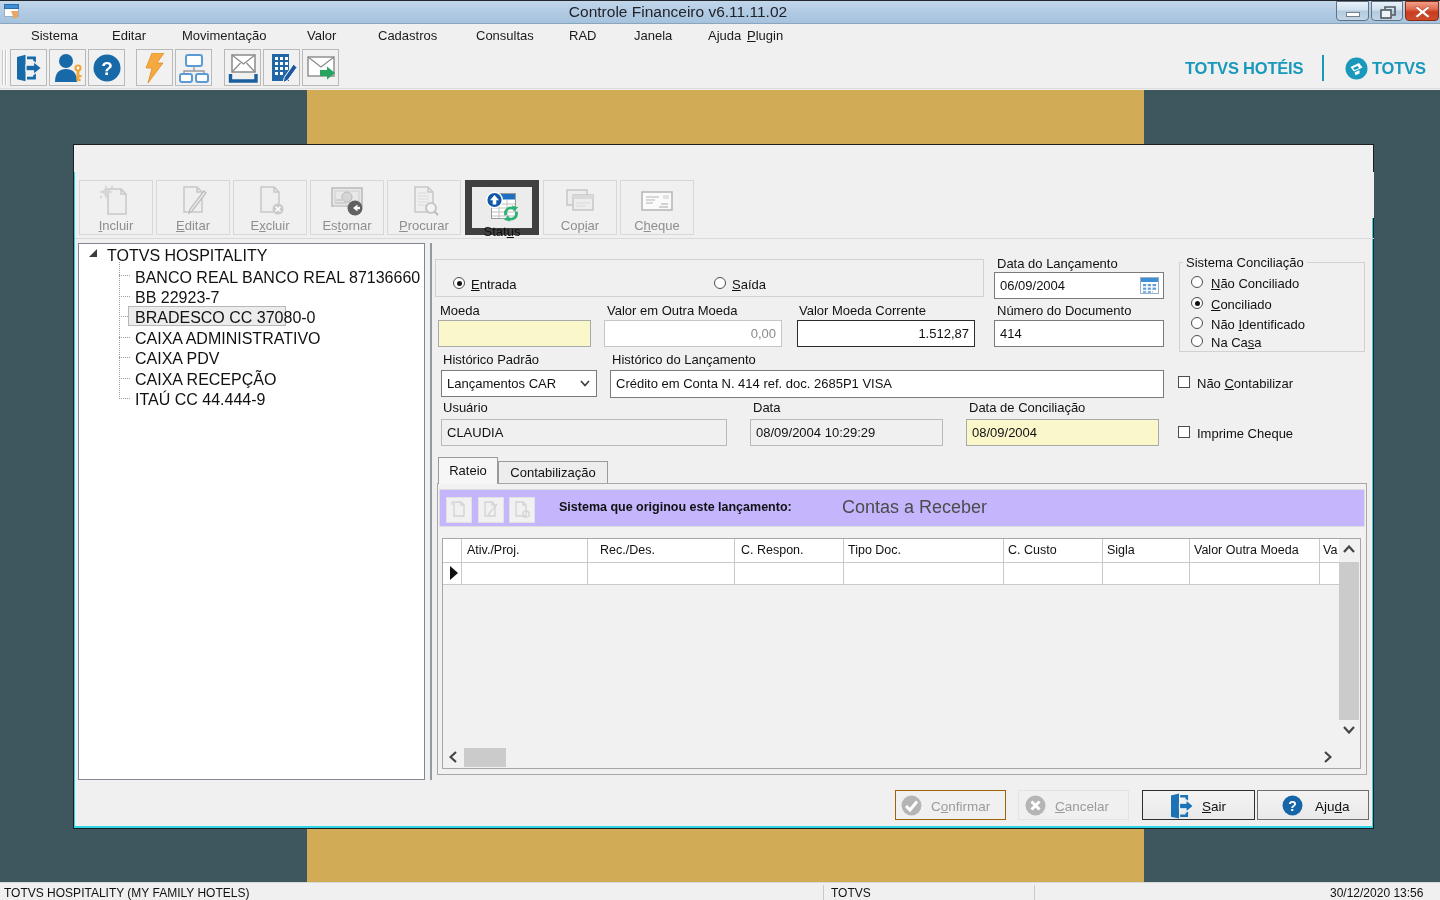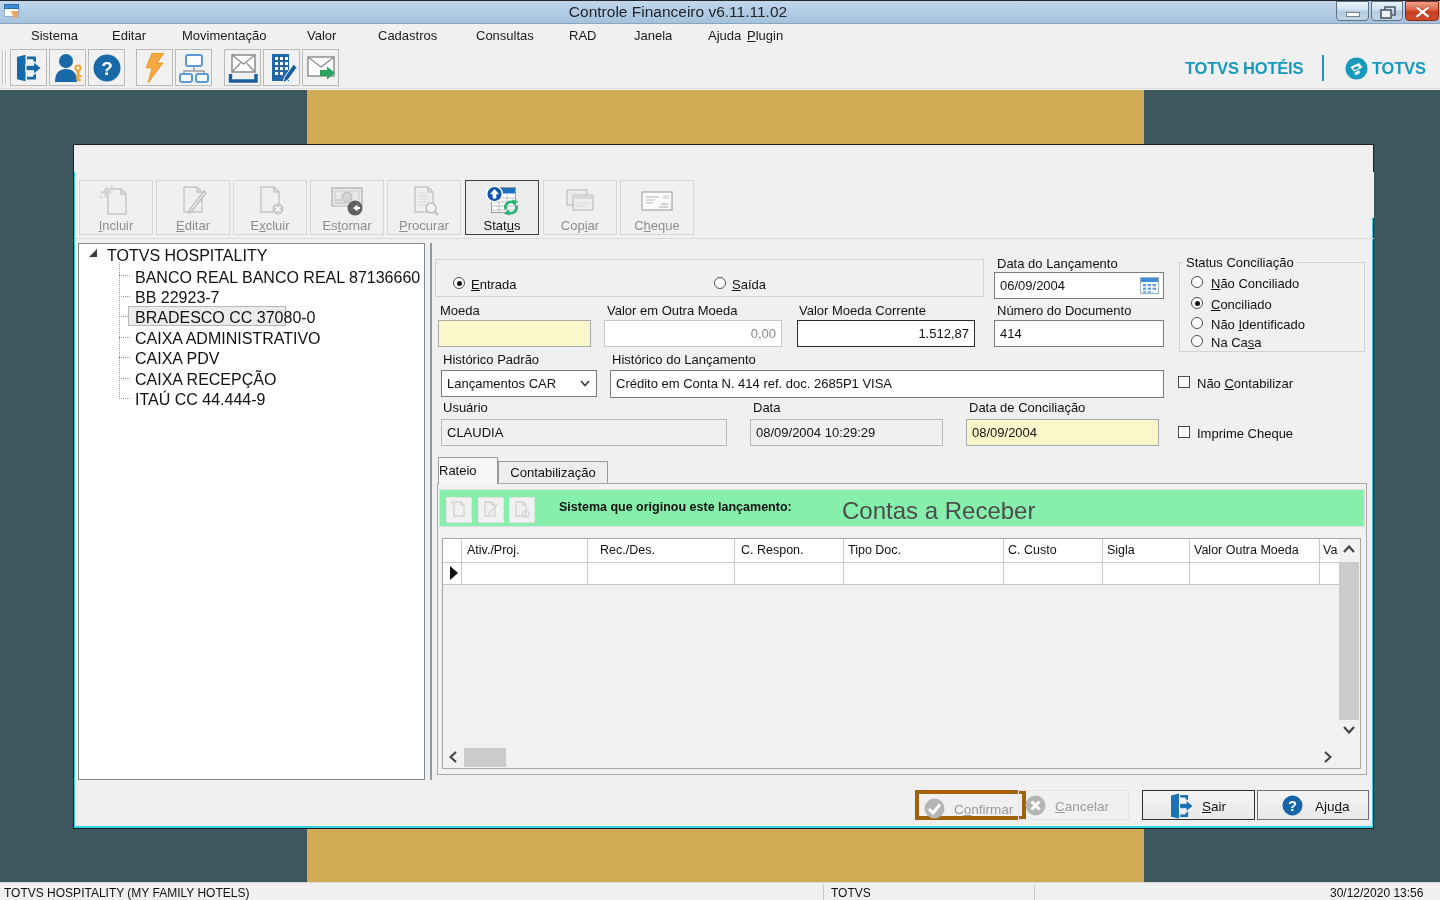--- a/index.html
+++ b/index.html
@@ -36,39 +36,39 @@
   
   #dlg { left:73px; top:144px; width:1301px; height:685px; background:#f0f0f0;
     border:1px solid #1a1d21; }
   #dtbar { left:1px; top:1px; width:1299px; height:26px;
     background:linear-gradient(#cde0f0,#b6cde3 50%,#a5c1da); border-bottom:1px solid #8aa5bd;}
   .dcap { top:3px; height:22px; border:1px solid #5e7485; border-radius:3px;
     background:linear-gradient(#e9f2fa,#cfe0ef 45%,#b3cadf 50%,#c3d6e7); }
   .dclose { background:linear-gradient(#f0a088,#e06a4e 40%,#c93c1f 55%,#cc4b2a); border-color:#8c2a12;}
   #dtools { left:1px; top:27px; width:1299px; height:46px; background:#f0f0f0; }
   .dbtn { position:absolute; top:8px; width:74px; height:55px; border:1px solid #d7d7d7; background:#f0f0f0; text-align:center;}
-  .dbsel { border:1px solid #404040; background:#ececec; }
+  .dbsel { border:7px solid #404040; background:#ececec; }
   .dico { position:absolute; left:0; right:0; top:4px; height:30px; }
   .dlab { position:absolute; left:0; right:0; top:37px; font-size:13px; color:#8e8e8e; }
   #dtree { left:4px; top:98px; width:347px; height:537px; background:#fff; border:1px solid #828790; }
   #dform { left:356px; top:92px; width:941px; height:543px; }
   #dbottom { left:1px; top:636px; width:1299px; height:47px; }
   .fld { position:absolute; background:#fff; border:1px solid #7b7b7b; font-size:13px; padding:5px 5px 0 5px; height:27px;}
   .lbl { position:absolute; font-size:13px; color:#111; white-space:nowrap; }
   .ylw { background:#faf7cb; border-color:#a9a9a9; }
   .dis { background:#f0f0f0; border-color:#b9b9b9; }
   .radio { position:absolute; width:12px; height:12px; border:1px solid #4c4c4c; border-radius:50%; background:#fff; }
   .radio.on::after { content:""; position:absolute; left:2.5px; top:2.5px; width:5px; height:5px; border-radius:50%; background:#111; }
   .chk { position:absolute; width:12px; height:12px; border:1px solid #4c4c4c; background:#fff; }
   .tnode { position:absolute; font-size:16px; white-space:nowrap; }
   .tstub { left:40px; width:12px; height:1px; background:repeating-linear-gradient(90deg,#9a9a9a 0 1px,transparent 1px 2px); }
   .gbox { position:absolute; border:1px solid #d2d2d2; }
   .glbl { position:absolute; background:#f0f0f0; padding:0 3px; font-size:13px; }
   #tabRateio { left:8px; top:220px; width:60px; height:27px; background:#f6f6f6; border:1px solid #9a9a9a; border-bottom:none;
-     padding-top:5px; font-size:13px; z-index:2;}
+     text-align:center; padding-top:5px; font-size:13px; z-index:2;}
   #tabContab { left:68px; top:224px; width:110px; height:22px; background:#ededed; border:1px solid #9a9a9a; border-bottom:none;
      text-align:center; padding-top:3px; font-size:13px; z-index:1;}
   #tpane { left:7px; top:246px; width:930px; height:292px; border:1px solid #a8a8a8; background:#f1f1f1; }
   .minibtn { position:absolute; top:13px; width:26px; height:26px; border:1px solid #e2e2e2; background:#f1f1f1;}
   .gridsep { position:absolute; top:0; width:1px; background:#c9c9c9; }
   .ghead { position:absolute; top:4px; font-size:12.5px; white-space:nowrap; color:#111; }
   .sbtrack { position:absolute; background:#f1f1f1; }
   .sbthumb { position:absolute; background:#cbcbcb; }
   .arr { position:absolute; }
   #grid { left:4px; top:54px; width:919px; height:231px; border:1px solid #a6a6a6; background:#f1f1f1; }
@@ -364,21 +364,21 @@
             </g>
           <g fill="#fff">
               <rect x="6.2" y="7" width="1.6" height="10"></rect>
               <rect x="10.9" y="7" width="1.6" height="10"></rect>
             </g>
         </svg>
       </div>
       <div class="lbl" style="left:567px;top:66px;">Número do Documento</div>
       <div class="fld" style="left:564px;top:83px;width:170px;">414</div>
       <div class="gbox" style="left:749px;top:25px;width:186px;height:90px;"></div>
-      <div class="glbl" style="left:753px;top:18px;">Status Conciliação</div>
+      <div class="glbl" style="left:753px;top:18px;">Sistema Conciliação</div>
       <div class="radio" style="left:761px;top:39px;"></div>
         <div class="lbl" style="left:781px;top:39px;"><u>N</u>ão Conciliado</div>
       <div class="radio on" style="left:761px;top:60px;"></div>
         <div class="lbl" style="left:781px;top:60px;"><u>C</u>onciliado</div>
       <div class="radio" style="left:761px;top:80px;"></div>
         <div class="lbl" style="left:781px;top:80px;">Não <u>I</u>dentificado</div>
       <div class="radio" style="left:761px;top:98px;"></div>
         <div class="lbl" style="left:781px;top:98px;">Na Ca<u>s</u>a</div>
       <div class="lbl" style="left:13px;top:115px;">Histórico Padrão</div>
       <div class="fld" style="left:11px;top:133px;width:156px;">Lançamentos CAR
@@ -394,21 +394,21 @@
       <div class="fld dis" style="left:11px;top:182px;width:286px;">CLAUDIA</div>
       <div class="lbl" style="left:323px;top:163px;">Data</div>
       <div class="fld dis" style="left:320px;top:182px;width:193px;">08/09/2004 10:29:29</div>
       <div class="lbl" style="left:539px;top:163px;">Data de Conciliação</div>
       <div class="fld ylw" style="left:536px;top:182px;width:193px;">08/09/2004</div>
       <div class="chk" style="left:748px;top:189px;"></div>
         <div class="lbl" style="left:767px;top:189px;">Imprime Cheque</div>
       <div class="abs" id="tabRateio">Rateio</div>
       <div class="abs" id="tabContab">Contabilização</div>
       <div class="abs" id="tpane">
-        <div class="abs" style="left:1px;top:5px;width:926px;height:38px;border:1px solid #dedede;background:#86efac;">
+        <div class="abs" style="left:1px;top:5px;width:926px;height:38px;border:1px solid #dedede;background:#c4b5fd;">
           <div class="minibtn" style="left:6px;top:7px">
             <svg width="22" height="22" viewBox="0 0 22 22">
                 <g stroke="#d3d3d3" fill="none" stroke-width="1.3">
             <path d="M7 4 L14 4 L17 7 L17 18 L7 18 Z"></path>
                   <path d="M14 4 L14 7 L17 7"></path>
                 </g>
             <circle cx="6" cy="5" r="2.2" fill="#dedede"></circle>
               </svg>
           </div>
           <div class="minibtn" style="left:38px;top:7px">
@@ -423,21 +423,21 @@
           <div class="minibtn" style="left:69px;top:7px">
             <svg width="22" height="22" viewBox="0 0 22 22">
                 <g stroke="#d3d3d3" fill="none" stroke-width="1.3">
             <path d="M6 4 L13 4 L16 7 L16 18 L6 18 Z"></path>
                   <path d="M13 4 L13 7 L16 7"></path>
                   <circle cx="16" cy="16" r="3.2"></circle>
                 </g>
               </svg>
           </div>
           <div class="abs" style="left:119px;top:10px;font-size:12.5px;font-weight:bold;">Sistema que originou este lançamento:</div>
-          <div class="abs" style="left:402px;top:7px;font-size:24px;color:#4c4c4c;">Contas a Receber</div>
+          <div class="abs" style="left:402px;top:7px;font-size:18px;color:#4c4c4c;">Contas a Receber</div>
         </div>
         <div class="abs" id="grid">
           <div class="abs" style="left:0;top:0;width:896px;height:45px;background:#fff;"></div>
           <div class="abs" style="left:0;top:23px;width:896px;height:1px;background:#c9c9c9;"></div>
           <div class="abs" style="left:0;top:45px;width:896px;height:1px;background:#c9c9c9;"></div>
           <div class="gridsep" style="left:18px;height:46px;"></div>
           <div class="gridsep" style="left:144px;height:46px;"></div>
           <div class="gridsep" style="left:291px;height:46px;"></div>
           <div class="gridsep" style="left:400px;height:46px;"></div>
           <div class="gridsep" style="left:560px;height:46px;"></div>
@@ -470,21 +470,21 @@
               </svg>
             <div class="sbthumb" style="left:21px;top:2px;width:42px;height:19px;"></div>
             <svg class="arr" style="left:880px;top:5px" width="9" height="12" viewBox="0 0 9 12">
                 <polyline points="2,1 7.5,6 2,11" fill="none" stroke="#444" stroke-width="2.2"></polyline>
               </svg>
           </div>
         </div>
       </div>
     </div>
     <div class="abs" id="dbottom">
-      <div class="bbtn" style="left:840px;width:111px;border:4px solid #a16207;">
+      <div class="bbtn" style="left:820px;width:111px;border:1px solid #a16207;">
         <svg class="abs" style="left:5px;top:4px" width="21" height="21" viewBox="0 0 21 21">
           <circle cx="10.5" cy="10.5" r="10" fill="#b5b5b5"></circle>
           <path d="M5 11 L9 15 L16 6.5" fill="none" stroke="#fff" stroke-width="3"></path>
         </svg>
         <span class="txt" style="left:35px;color:#9b9b9b;">C<u>o</u>nfirmar</span>
       </div>
       <div class="bbtn" style="left:943px;width:111px;border:1px solid #e3e3e3;">
         <svg class="abs" style="left:6px;top:4px" width="21" height="21" viewBox="0 0 21 21">
           <circle cx="10.5" cy="10.5" r="10" fill="#b5b5b5"></circle>
           <path d="M6.5 6.5 L14.5 14.5 M14.5 6.5 L6.5 14.5" fill="none" stroke="#fff" stroke-width="3"></path>

